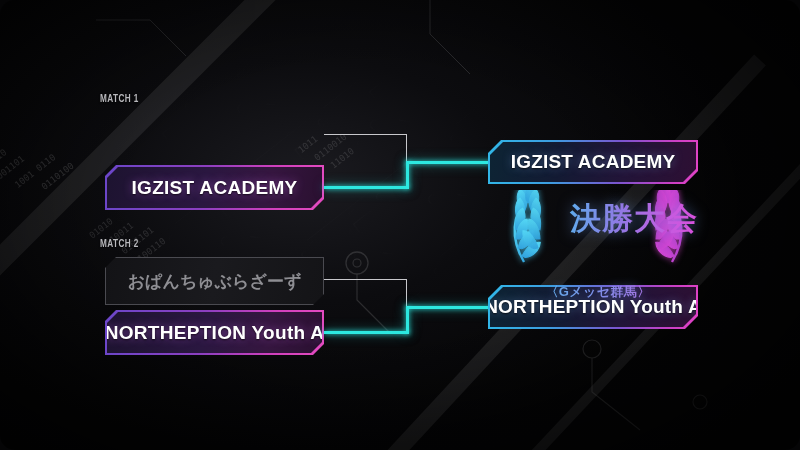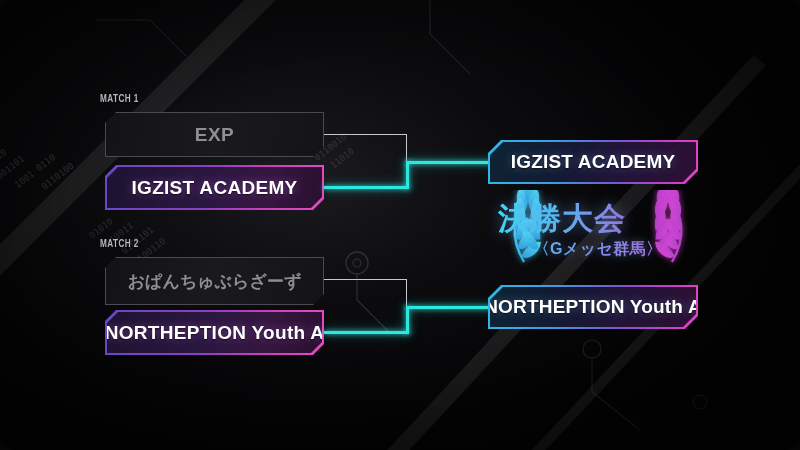--- a/index.html
+++ b/index.html
@@ -95,26 +95,27 @@
     position:absolute;
     font-size:31px;font-weight:bold;letter-spacing:1px;
     background:linear-gradient(95deg,#3fd6f2 0%,#55b6ee 30%,#8f7ae4 60%,#c55ce0 85%,#d94fdc 100%);
     -webkit-background-clip:text;background-clip:text;
     -webkit-text-fill-color:transparent;color:transparent;
     white-space:nowrap;
     filter:drop-shadow(0 0 7px rgba(120,170,255,.5));
   }
   .emblem-sub{
     position:absolute;
-    font-size:16px;font-weight:bold;letter-spacing:.4px;
+    font-size:13px;font-weight:bold;letter-spacing:.4px;
     background:linear-gradient(95deg,#49cdf0 0%,#7e8ee8 50%,#cf57dd 100%);
     -webkit-background-clip:text;background-clip:text;
     -webkit-text-fill-color:transparent;color:transparent;
     white-space:nowrap;
     filter:drop-shadow(0 0 5px rgba(120,170,255,.45));
+    margin-top:44px;
   }
 </style>
 </head>
 <body>
 
 <div id="stage">
 
   <div class="bg-base"></div>
 
   <svg class="bg-svg" width="800" height="450" viewBox="0 0 800 450">
@@ -186,23 +187,20 @@
       <path d="M-40 300 L300 -40" stroke="#ffffff" stroke-width="22"></path>
       <path d="M380 470 L760 60" stroke="#ffffff" stroke-width="16"></path>
       <path d="M520 470 L820 150" stroke="#ffffff" stroke-width="10"></path>
     </g>
   </svg>
 
   <div class="bg-vig"></div>
 
   <div class="match-label" style="left:100px;top:93px;">MATCH 1</div>
 
-  <div class="box box-out" style="left:105px;top:112px;width:219px;height:45px;">
-    <span>EXP</span>
-  </div>
 
   <div class="box-win-frame" style="left:105px;top:165px;width:219px;height:45px;"></div>
   <div class="box box-win" style="left:107px;top:167px;width:215px;height:41px;">
     <span>IGZIST ACADEMY</span>
   </div>
 
   <div class="line line-dim" style="left:324px;top:134px;width:83px;height:1px;"></div>
   <div class="line line-dim" style="left:406px;top:134px;width:1px;height:27px;"></div>
 
   <div class="line line-win" style="left:324px;top:186px;width:85px;height:3px;"></div>
@@ -342,17 +340,17 @@
           <g transform="translate(18,49) rotate(58)">
               <use href="#leafset"></use>
             </g>
           <g transform="translate(20,58) rotate(70)">
               <use href="#leafset"></use>
             </g>
         </g>
       </g>
     </svg>
 
-    <div class="emblem-title" style="left:0;top:8px;width:200px;text-align:left;">決勝大会</div>
+    <div class="emblem-title" style="left:0;top:8px;width:200px;text-align:right;">決勝大会</div>
     <div class="emblem-sub" style="left:0;top:49px;width:200px;text-align:center;">〈Gメッセ群馬〉</div>
   </div>
 
 </div>
 
 </body></html>

